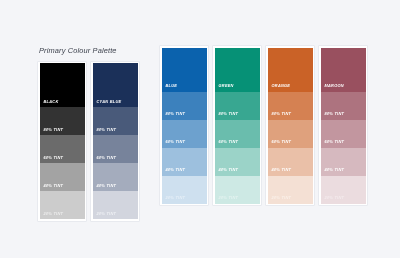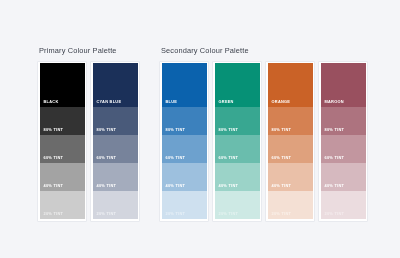--- a/index.html
+++ b/index.html
@@ -11,20 +11,21 @@
     height: 258px;
     background: #f4f5f8;
     font-family: "Liberation Sans", sans-serif;
     overflow: hidden;
   }
   #board {
     position: relative;
     width: 400px;
     height: 258px;
     background: #f4f5f8;
+    font-style: italic;
   }
 
   .palette-group {
     position: absolute;
   }
   #primary-group  { left: 38px;  top: 46px; }
   #secondary-group{ left: 160px; top: 46px; }
 
   .group-title {
     font-size: 7.4px;
@@ -105,21 +106,20 @@
             <span class="swatch-label" style="color: rgb(255, 255, 255);">40% TINT</span>
           </div>
           <div class="swatch" style="background: rgb(210, 213, 222);">
             <span class="swatch-label" style="color: rgb(238, 240, 244);">20% TINT</span>
           </div>
         </div>
       </div>
   </section>
 
   <section class="palette-group" id="secondary-group">
-    <h2 class="group-title">Secondary Colour Palette</h2>
     <div class="columns">
         <div class="swatch-column">
           <div class="swatch base" style="background: rgb(11, 98, 173);">
             <span class="swatch-label" style="color: rgb(255, 255, 255);">BLUE</span>
           </div>
           <div class="swatch" style="background: rgb(60, 129, 189);">
             <span class="swatch-label" style="color: rgb(255, 255, 255);">80% TINT</span>
           </div>
           <div class="swatch" style="background: rgb(109, 161, 206);">
             <span class="swatch-label" style="color: rgb(255, 255, 255);">60% TINT</span>

